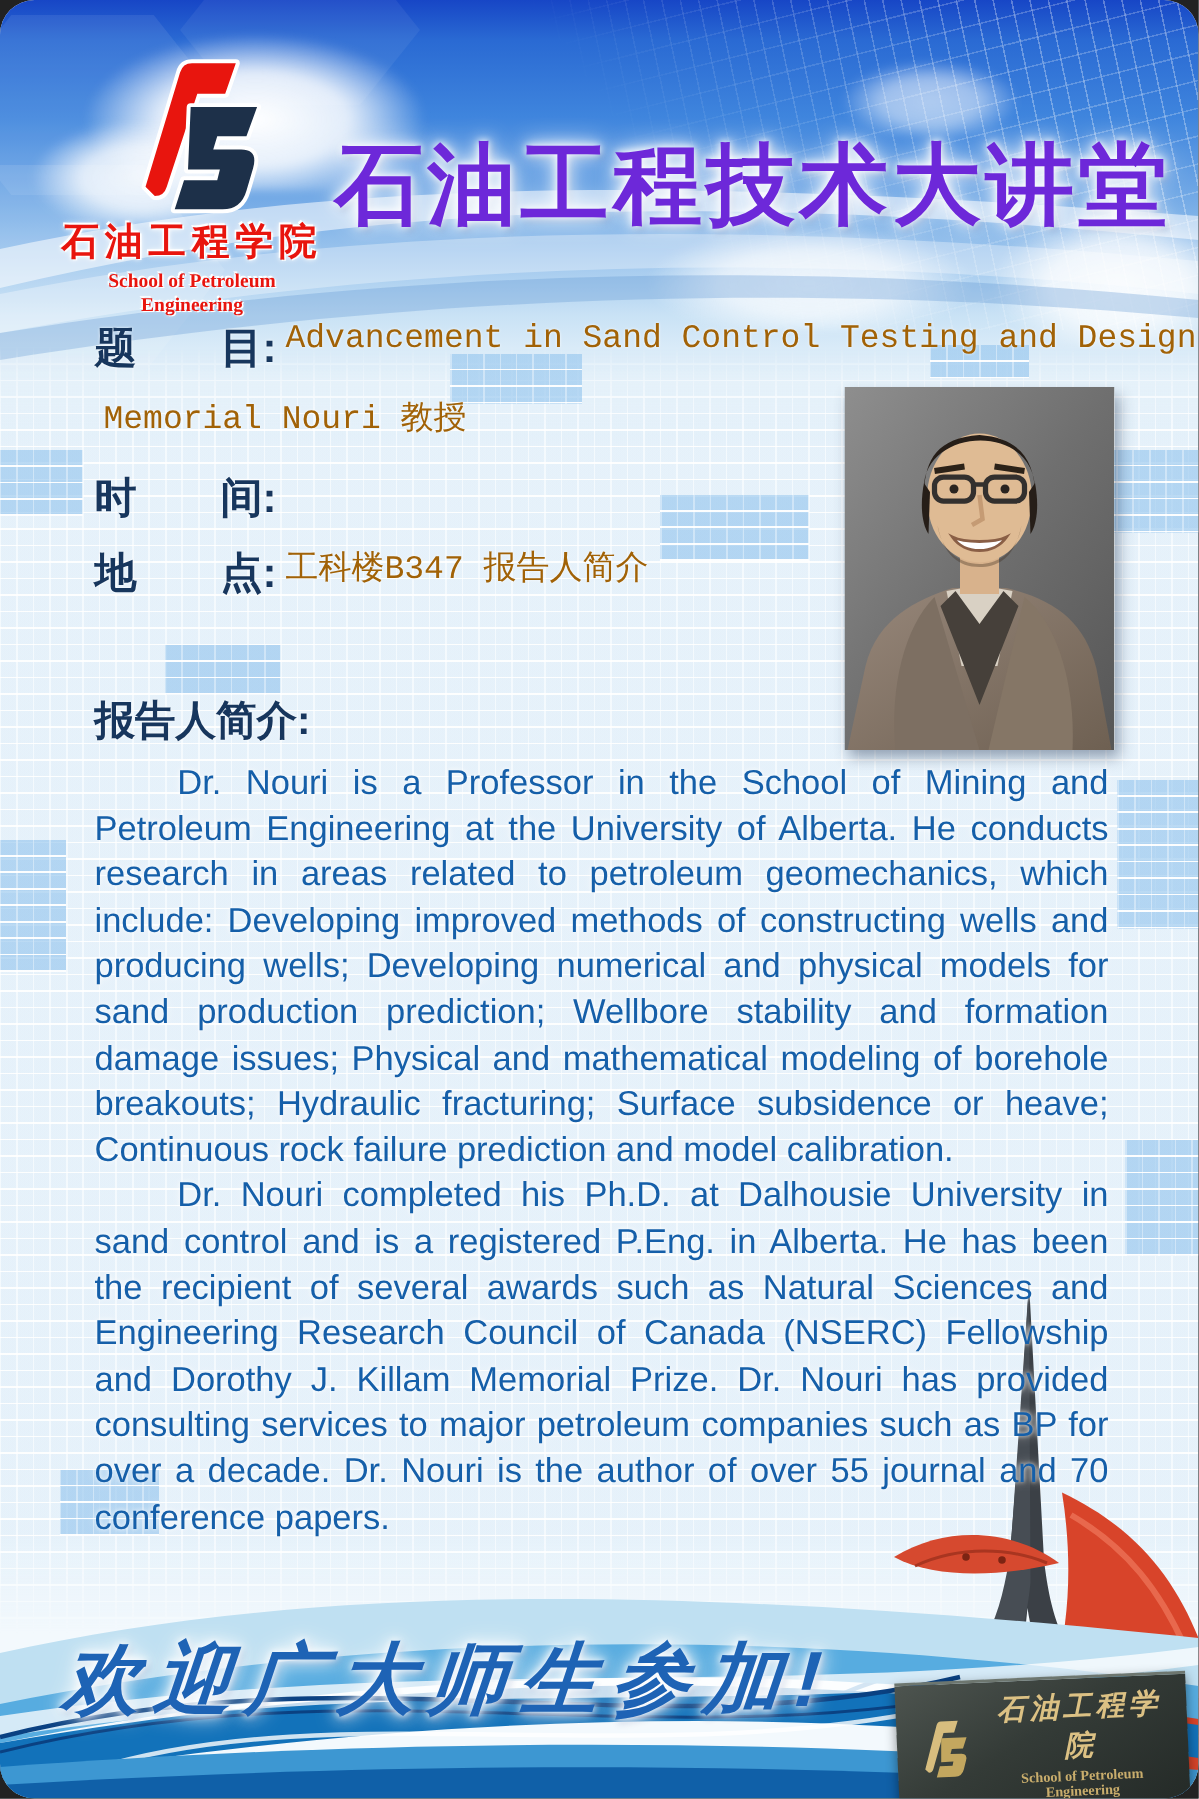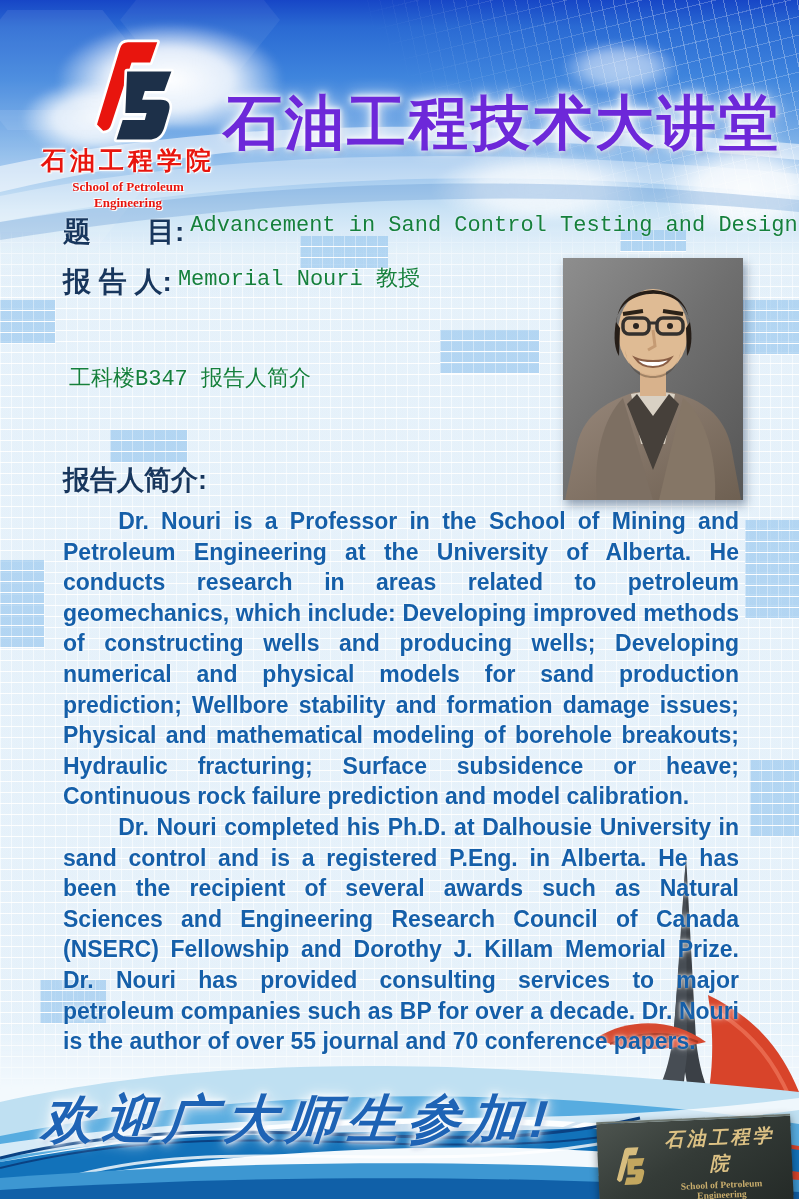--- a/index.html
+++ b/index.html
@@ -1,17 +1,17 @@
 <!DOCTYPE html>
 <html><head>
 <meta charset="utf-8">
 <style>
   html,body{margin:0;padding:0;background:#222;}
   .poster{position:relative;width:799px;height:1199px;overflow:hidden;background:#f3f9fd;
-          font-family:"Liberation Sans",sans-serif;margin:0 auto;}
+          font-family:"Liberation Sans",sans-serif;margin:0 auto;border-radius:23px;}
 
   
   .sky{position:absolute;left:0;top:0;width:799px;height:300px;
        background:linear-gradient(180deg,#1746c6 0%,#2a6ad3 9%,#3f85dd 26%,#7fb2e8 48%,
                   #c9e2f5 70%,#eaf4fb 85%,rgba(243,249,253,0) 100%);}
   .hex{position:absolute;background:rgba(255,255,255,.08);
        clip-path:polygon(25% 0,75% 0,100% 50%,75% 100%,25% 100%,0 50%);}
   .hex.h1{left:-40px;top:10px;width:190px;height:120px;}
   .hex.h2{left:-70px;top:110px;width:220px;height:140px;background:rgba(255,255,255,.10);}
   .hex.h3{left:120px;top:-30px;width:160px;height:100px;background:rgba(255,255,255,.06);}
@@ -63,32 +63,32 @@
   .t7{left:300px;top:236px;width:88px;height:33px;}
   .t8{left:620px;top:230px;width:66px;height:22px;}
   .t9{left:750px;top:760px;width:49px;height:77px;}
   .t10{left:40px;top:980px;width:66px;height:44px;}
 
   
   .info{position:absolute;left:63px;top:213px;width:700px;z-index:4;}
   .info-row{display:flex;align-items:flex-start;height:50px;}
   .info-label{color:#17365d;font-weight:800;font-size:28px;white-space:pre;flex:none;
               text-shadow:0 0 2px rgba(255,255,255,.9);}
-  .info-value{color:#15803d;font-family:"Liberation Mono",monospace;font-size:22px;
+  .info-value{color:#a16207;font-family:"Liberation Mono",monospace;font-size:22px;
               white-space:nowrap;margin-left:6px;text-shadow:0 0 2px rgba(255,255,255,.9);}
 
   
   .photo{position:absolute;left:563px;top:258px;width:180px;height:242px;z-index:5;
          box-shadow:3px 5px 9px rgba(40,60,90,.45);}
 
   
   .bio-heading{position:absolute;left:63px;top:462px;z-index:4;color:#17365d;
                font-weight:800;font-size:27px;text-shadow:0 0 2px rgba(255,255,255,.9);}
   .bio{position:absolute;left:63px;top:506px;width:676px;z-index:4;
-       color:#155fa9;font-size:23px;line-height:30.6px;font-weight:bold;
+       color:#155fa9;font-size:23px;line-height:30.6px;font-weight:normal;
        text-align:justify;
        text-shadow:0 0 3px rgba(255,255,255,.85),0 0 7px rgba(255,255,255,.6);}
   .bio p{margin:0;text-indent:2.4em;}
 
   
   .derrick{position:absolute;left:560px;top:840px;width:239px;height:340px;z-index:1;}
 
   
   .waves{position:absolute;left:0;top:1040px;width:799px;height:159px;z-index:2;}
 
@@ -151,26 +151,27 @@
   <div class="tile t8"></div>
   <div class="tile t9"></div>
   <div class="tile t10"></div>
 
   <div class="info">
     <div class="info-row">
       <span class="info-label">题　　目:</span>
       <span class="info-value">Advancement in Sand Control Testing and Design</span>
     </div>
     <div class="info-row">
-      <span class="info-label">报 告 人:</span>
       <span class="info-value">Memorial Nouri 教授</span>
     </div>
     <div class="info-row">
-    </div>
-    <div class="info-row">
+      <span class="info-label">时　　间:</span>
+    </div>
+    <div class="info-row">
+      <span class="info-label">地　　点:</span>
       <span class="info-value">工科楼B347 报告人简介</span>
     </div>
   </div>
 
   <svg class="photo" viewBox="0 0 180 242">
     <defs>
       <linearGradient id="pbg" x1="0" y1="0" x2="1" y2="1">
         <stop offset="0" stop-color="#8e8e8e"></stop>
           <stop offset="0.5" stop-color="#6f6f6f"></stop>
           <stop offset="1" stop-color="#565656"></stop>

